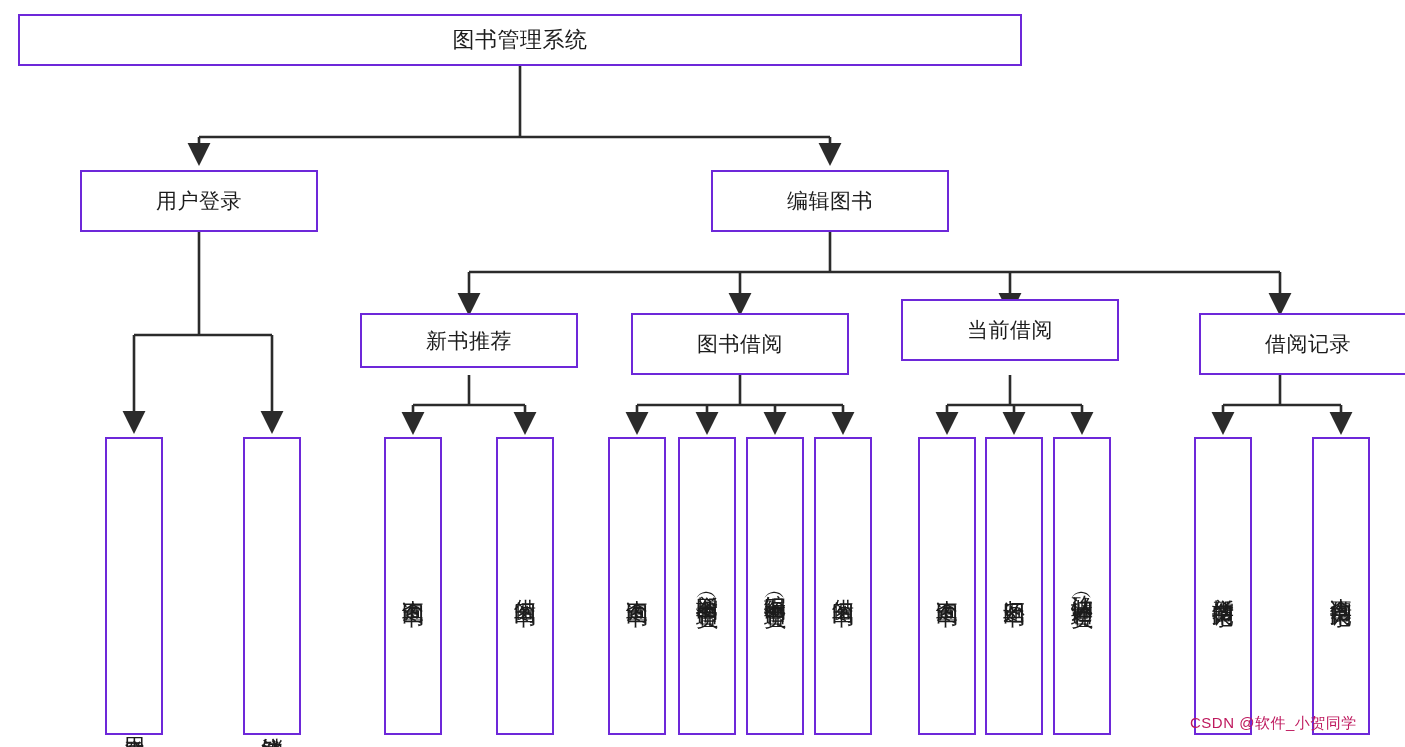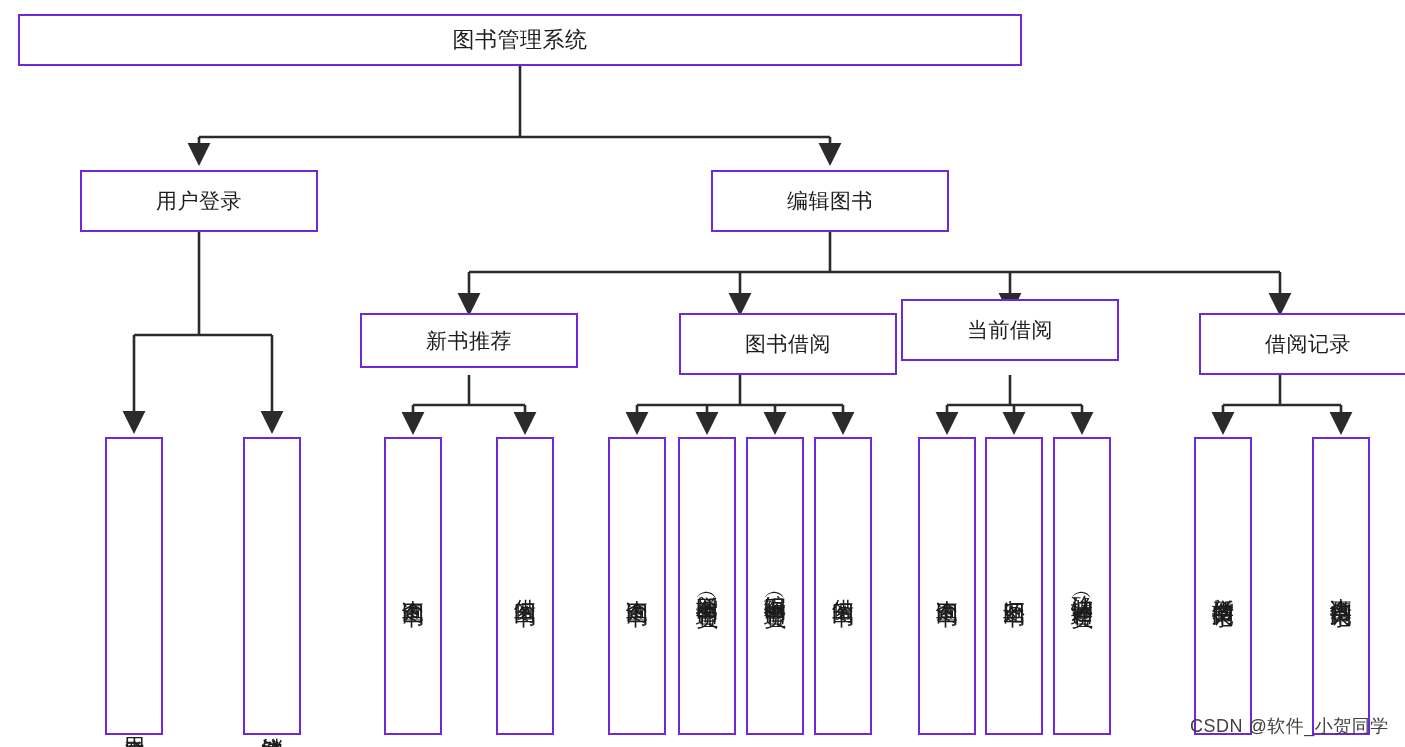--- a/index.html
+++ b/index.html
@@ -60,22 +60,22 @@
     font-size: 22px;
     line-height: 1.0;
     letter-spacing: 2px;
     display: block;
   }
   .node.v.align-bottom {
     align-items: flex-end;
   }
   .watermark {
     position: absolute;
-    color: #404040;
-    font-size: 18px;
+    color: #be185d;
+    font-size: 15px;
     white-space: nowrap;
     letter-spacing: 0.5px;
   }
 </style>
 </head>
 <body>
 
 <div id="canvas">
 
   <svg class="connectors" viewBox="0 0 1405 747" xmlns="http://www.w3.org/2000/svg">
@@ -136,21 +136,21 @@
   <div class="node h" style="left:80px; top:170px; width:238px; height:62px;">
     <span class="node-label">用户登录</span>
   </div>
   <div class="node h" style="left:711px; top:170px; width:238px; height:62px;">
     <span class="node-label">编辑图书</span>
   </div>
 
   <div class="node h" style="left:360px; top:313px; width:218px; height:55px;">
     <span class="node-label">新书推荐</span>
   </div>
-  <div class="node h" style="left:631px; top:313px; width:218px; height:62px;margin-left:48px;">
+  <div class="node h" style="left:631px; top:313px; width:218px; height:62px;">
     <span class="node-label">图书借阅</span>
   </div>
   <div class="node h" style="left:901px; top:299px; width:218px; height:62px;">
     <span class="node-label">当前借阅</span>
   </div>
   <div class="node h" style="left:1171px; top:313px; width:218px; height:62px;margin-left:28px;">
     <span class="node-label">借阅记录</span>
   </div>
 
   <div class="node v align-bottom" style="left:105px; top:437px; width:58px; height:298px;">

